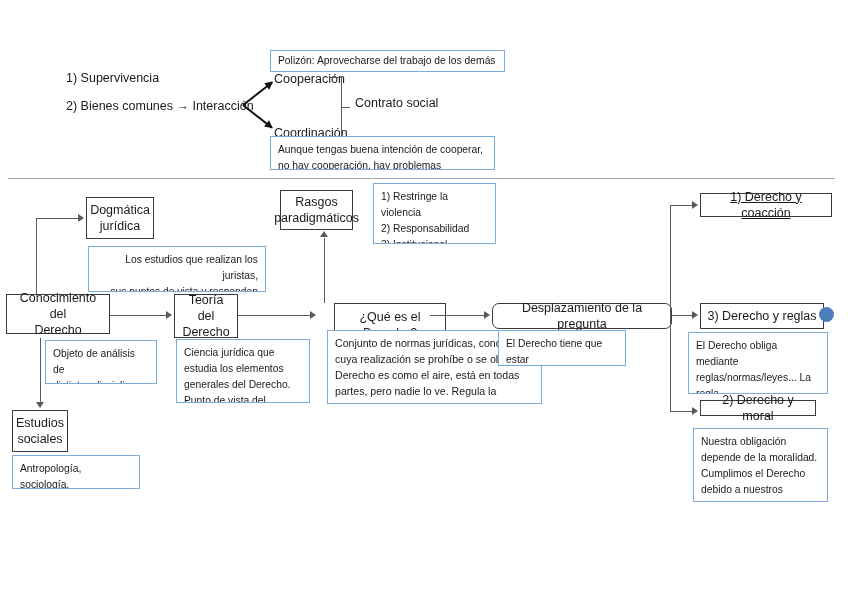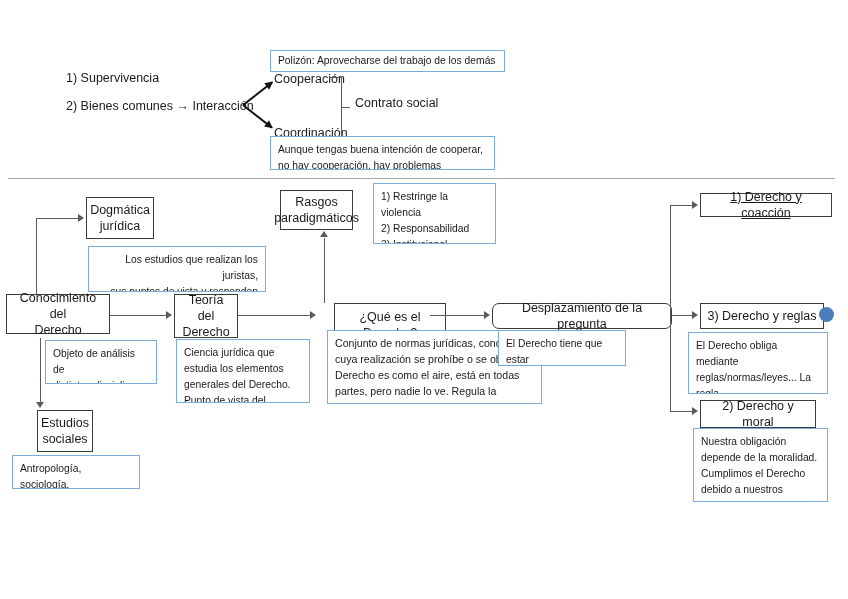--- a/index.html
+++ b/index.html
@@ -152,38 +152,38 @@
 no hay cooperación, hay problemas</div>
 
   <div class="abs divider" style="left:8px; top:178px; width:827px;"></div>
 
   <div class="abs node" style="left: 6px; top: 294px; width: 104px; height: 40px; white-space: pre-line;">Conocimiento del
 Derecho</div>
 
   <div class="abs node" style="left: 86px; top: 197px; width: 68px; height: 42px; white-space: pre-line;">Dogmática
 jurídica</div>
 
-  <div class="abs node" style="left: 12px; top: 410px; width: 56px; height: 42px; white-space: pre-line; margin-left: 25px;">Estudios
+  <div class="abs node" style="left: 12px; top: 410px; width: 56px; height: 42px; white-space: pre-line;">Estudios
 sociales</div>
 
   <div class="abs node" style="left: 174px; top: 294px; width: 64px; height: 44px; white-space: pre-line;">Teoría del
 Derecho</div>
 
   <div class="abs node" style="left: 334px; top: 303px; width: 112px; height: 44px; white-space: pre-line;">¿Qué es el Derecho?</div>
 
   <div class="abs node" style="left: 280px; top: 190px; width: 73px; height: 40px; white-space: pre-line;">Rasgos
 paradigmáticos</div>
 
   <div class="abs node" style="left: 492px; top: 303px; width: 180px; height: 26px; white-space: pre-line; border-radius: 7px;">Desplazamiento de la pregunta</div>
 
   <div class="abs node" style="left: 700px; top: 193px; width: 132px; height: 24px; white-space: pre-line; text-decoration: underline;">1) Derecho y coacción</div>
 
   <div class="abs node" style="left: 700px; top: 303px; width: 124px; height: 26px; white-space: pre-line;">3) Derecho y reglas</div>
 
-  <div class="abs node" style="left: 700px; top: 400px; width: 116px; height: 28px; white-space: pre-line;">2) Derecho y moral</div>
+  <div class="abs node" style="left: 700px; top: 400px; width: 116px; height: 16px; white-space: pre-line;">2) Derecho y moral</div>
 
   <div class="abs vline" style="left:36px; top:218px; height:76px;"></div>
   <div class="abs hline" style="left:36px; top:218px; width:42px;"></div>
   <div class="abs arrow-r" style="left:78px; top:214px;"></div>
 
   <div class="abs vline" style="left:40px; top:338px; height:64px;"></div>
   <div class="abs arrow-d" style="left:36px; top:402px;"></div>
 
   <div class="abs hline" style="left:110px; top:315px; width:56px;"></div>
   <div class="abs arrow-r" style="left:166px; top:311px;"></div>

